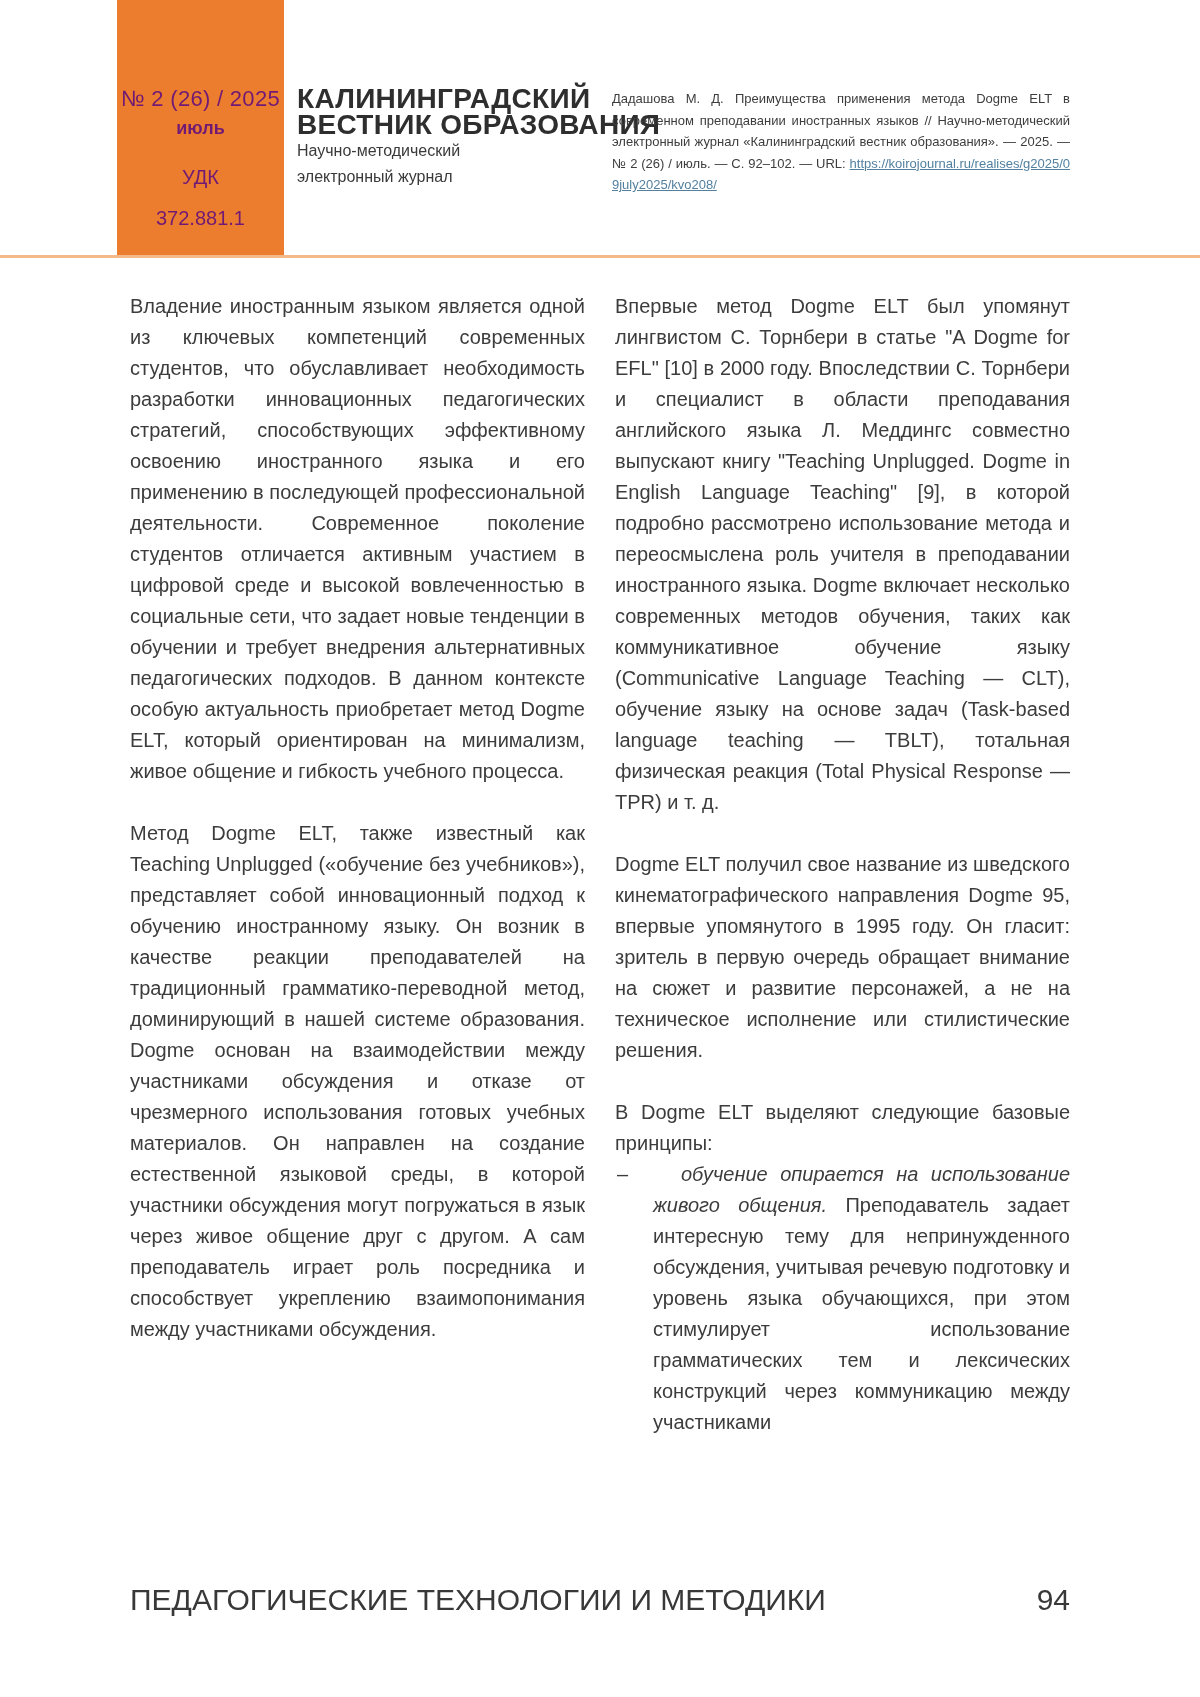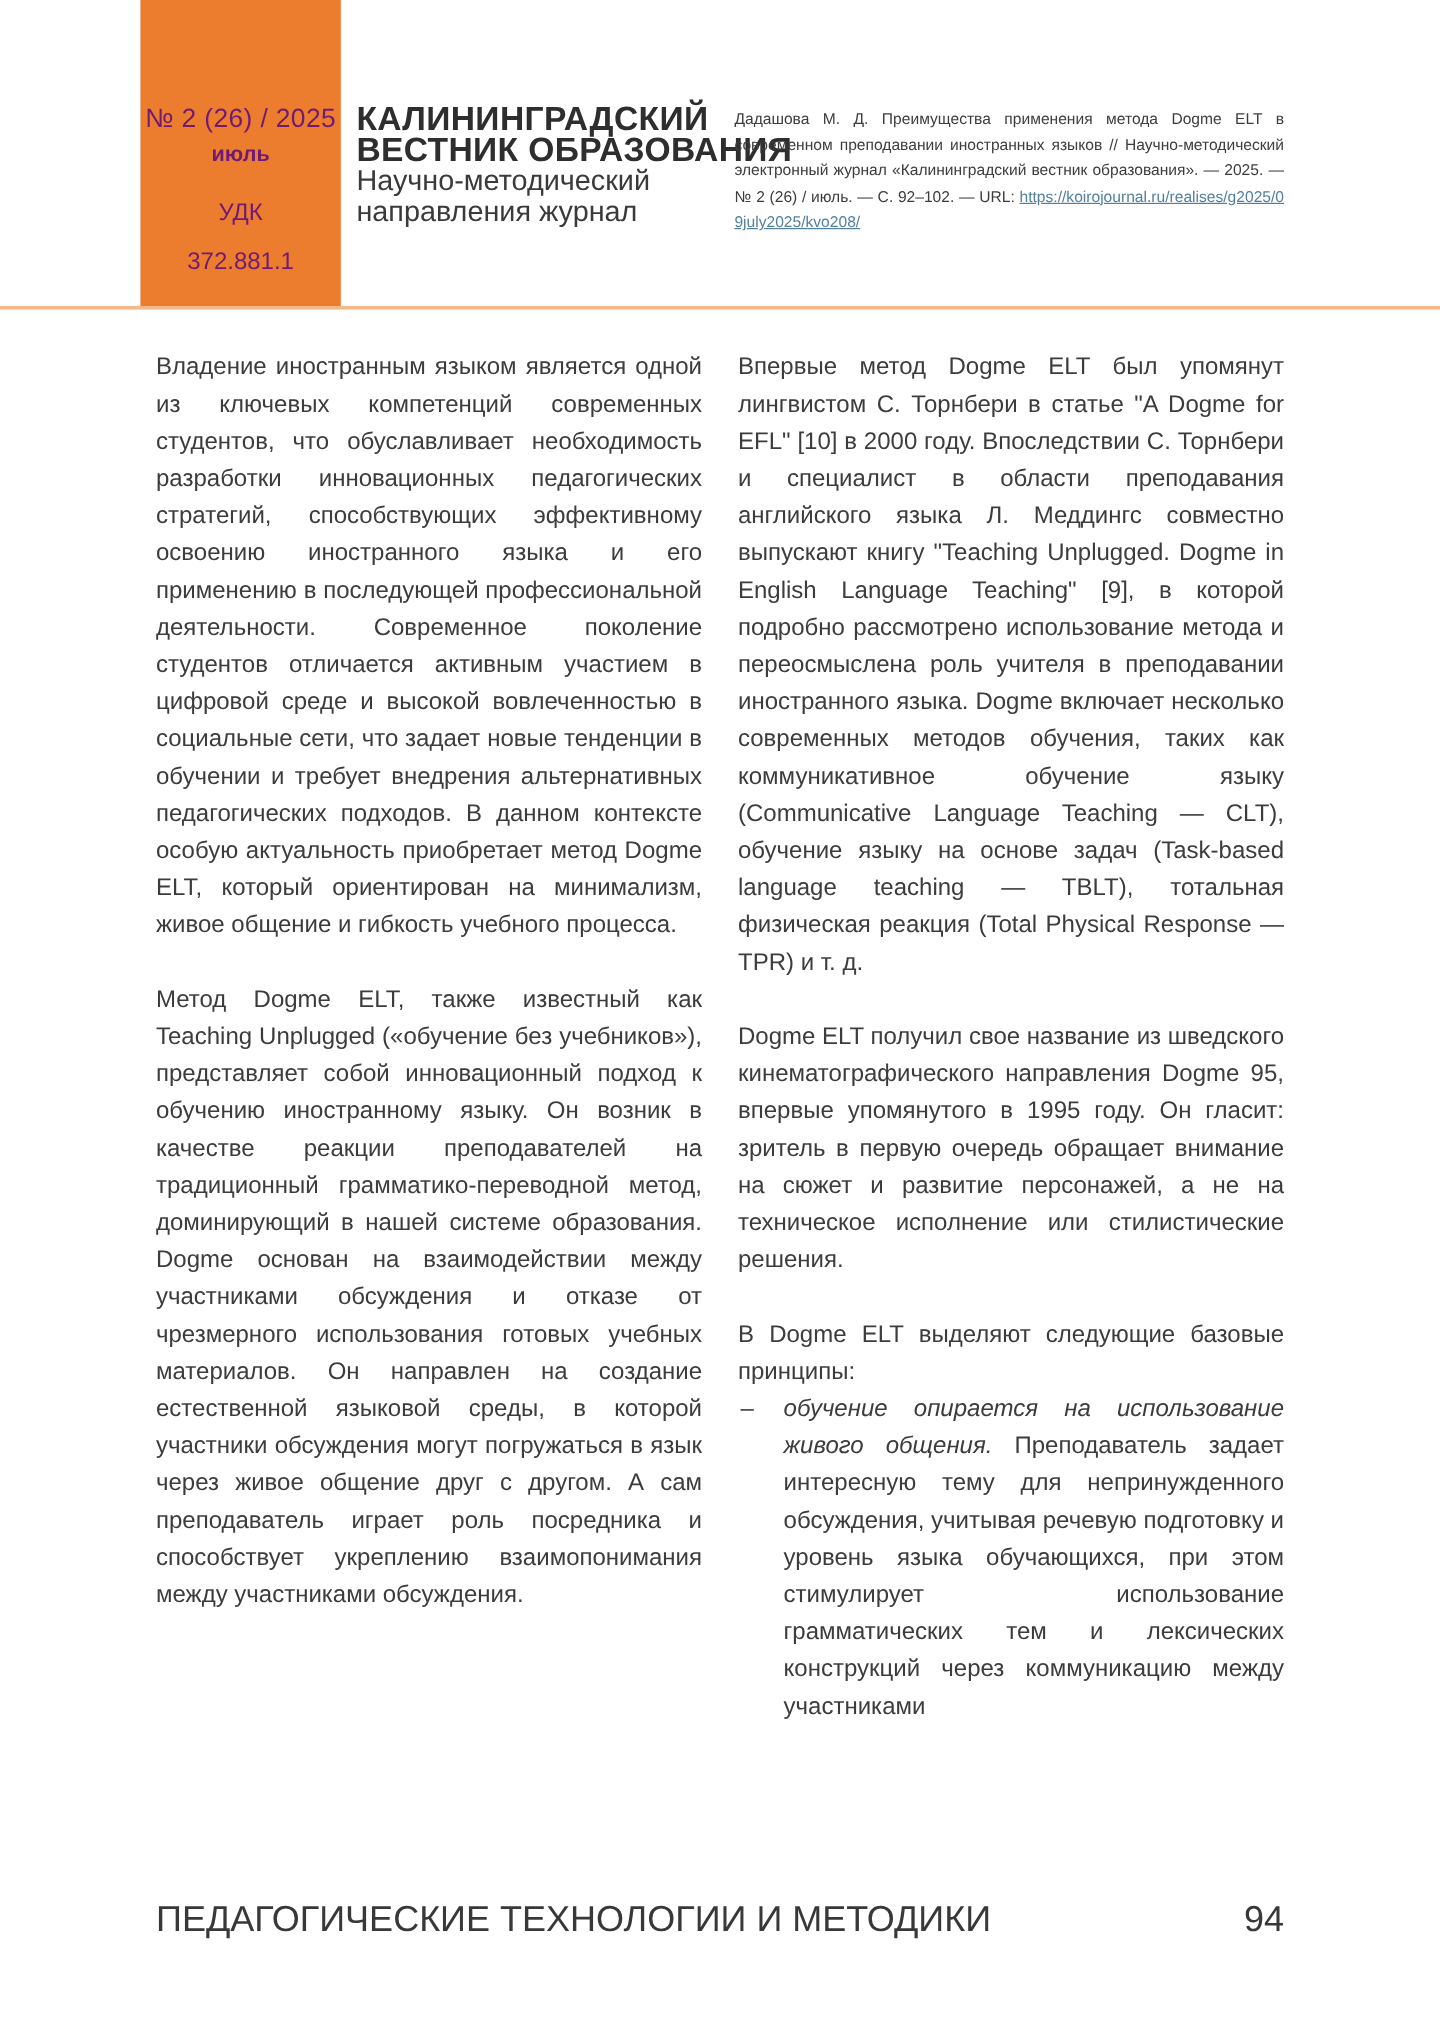--- a/index.html
+++ b/index.html
@@ -26,21 +26,21 @@
   .issue-month  { margin-top: 6px;  font-size: 18px; font-weight: bold; }
   .udk-label    { margin-top: 27px; font-size: 20px; }
   .udk-number   { margin-top: 18px;  font-size: 20px; }
 
   .journal-block {
     position: absolute;
     left: 297px; top: 86px;
     color: #2E2E2E;
   }
   .journal-title { font-size: 28px; font-weight: bold; line-height: 26px; letter-spacing: 0.3px; }
-  .journal-subtitle { font-size: 24px; line-height: 26px; font-weight: normal; color: #3A3A3A; }
+  .journal-subtitle { font-size: 16px; line-height: 26px; font-weight: normal; color: #3A3A3A; }
   .journal-subtitle:first-of-type { margin-top: 3px; }
 
   .citation {
     position: absolute;
     left: 612px; top: 88px;
     width: 458px;
     font-size: 13px;
     line-height: 21.5px;
     text-align: justify;
     color: #3D3D3D;
@@ -73,21 +73,21 @@
   .col-right { left: 615px; }
   .col p { margin: 0 0 31px 0; }
   .col p:last-child { margin-bottom: 16px; }
 
   .principle-item {
     position: relative;
     padding-left: 38px;
     text-align: justify;
   }
   .principle-marker { position: absolute; left: 2px; top: 0; }
-  .principle-lead { font-style: italic; }
+  .principle-lead { font-style: italic; margin-left: 28px; }
 
   
   .footer-section {
     position: absolute;
     left: 130px; top: 1583px;
     font-size: 30px;
     color: #383838;
     letter-spacing: 0px;
     white-space: nowrap;
   }
@@ -109,21 +109,21 @@
     <div class="issue-number">№ 2 (26) / 2025</div>
     <div class="issue-month">июль</div>
     <div class="udk-label">УДК</div>
     <div class="udk-number">372.881.1</div>
   </div>
 
   <div class="journal-block">
     <div class="journal-title">КАЛИНИНГРАДСКИЙ</div>
     <div class="journal-title">ВЕСТНИК ОБРАЗОВАНИЯ</div>
     <div class="journal-subtitle">Научно-методический</div>
-    <div class="journal-subtitle">направления журнал</div>
+    <div class="journal-subtitle">электронный журнал</div>
   </div>
 
   <div class="citation"><span>Дадашова М. Д. Преимущества применения метода Dogme ELT в современном преподавании иностранных языков // Научно-методический электронный журнал «Калининградский вестник образования». — 2025. — № 2 (26) / июль. — С. 92–102. — URL: </span><a>https://koirojournal.ru/realises/g2025/09july2025/kvo208/</a></div>
 
   <div class="header-divider"></div>
 
   <section class="col col-left">
     <p>Владение иностранным языком является одной из ключевых компетенций современных студентов, что обуславливает необходимость разработки инновационных педагогических стратегий, способствующих эффективному освоению иностранного языка и его применению в последующей профессиональной деятельности. Современное поколение студентов отличается активным участием в цифровой среде и высокой вовлеченностью в социальные сети, что задает новые тенденции в обучении и требует внедрения альтернативных педагогических подходов. В данном контексте особую актуальность приобретает метод Dogme ELT, который ориентирован на минимализм, живое общение и гибкость учебного процесса.</p>
     <p>Метод Dogme ELT, также известный как Teaching Unplugged («обучение без учебников»), представляет собой инновационный подход к обучению иностранному языку. Он возник в качестве реакции преподавателей на традиционный грамматико-переводной метод, доминирующий в нашей системе образования. Dogme основан на взаимодействии между участниками обсуждения и отказе от чрезмерного использования готовых учебных материалов. Он направлен на создание естественной языковой среды, в которой участники обсуждения могут погружаться в язык через живое общение друг с другом. А сам преподаватель играет роль посредника и способствует укреплению взаимопонимания между участниками обсуждения.</p>
   </section>

